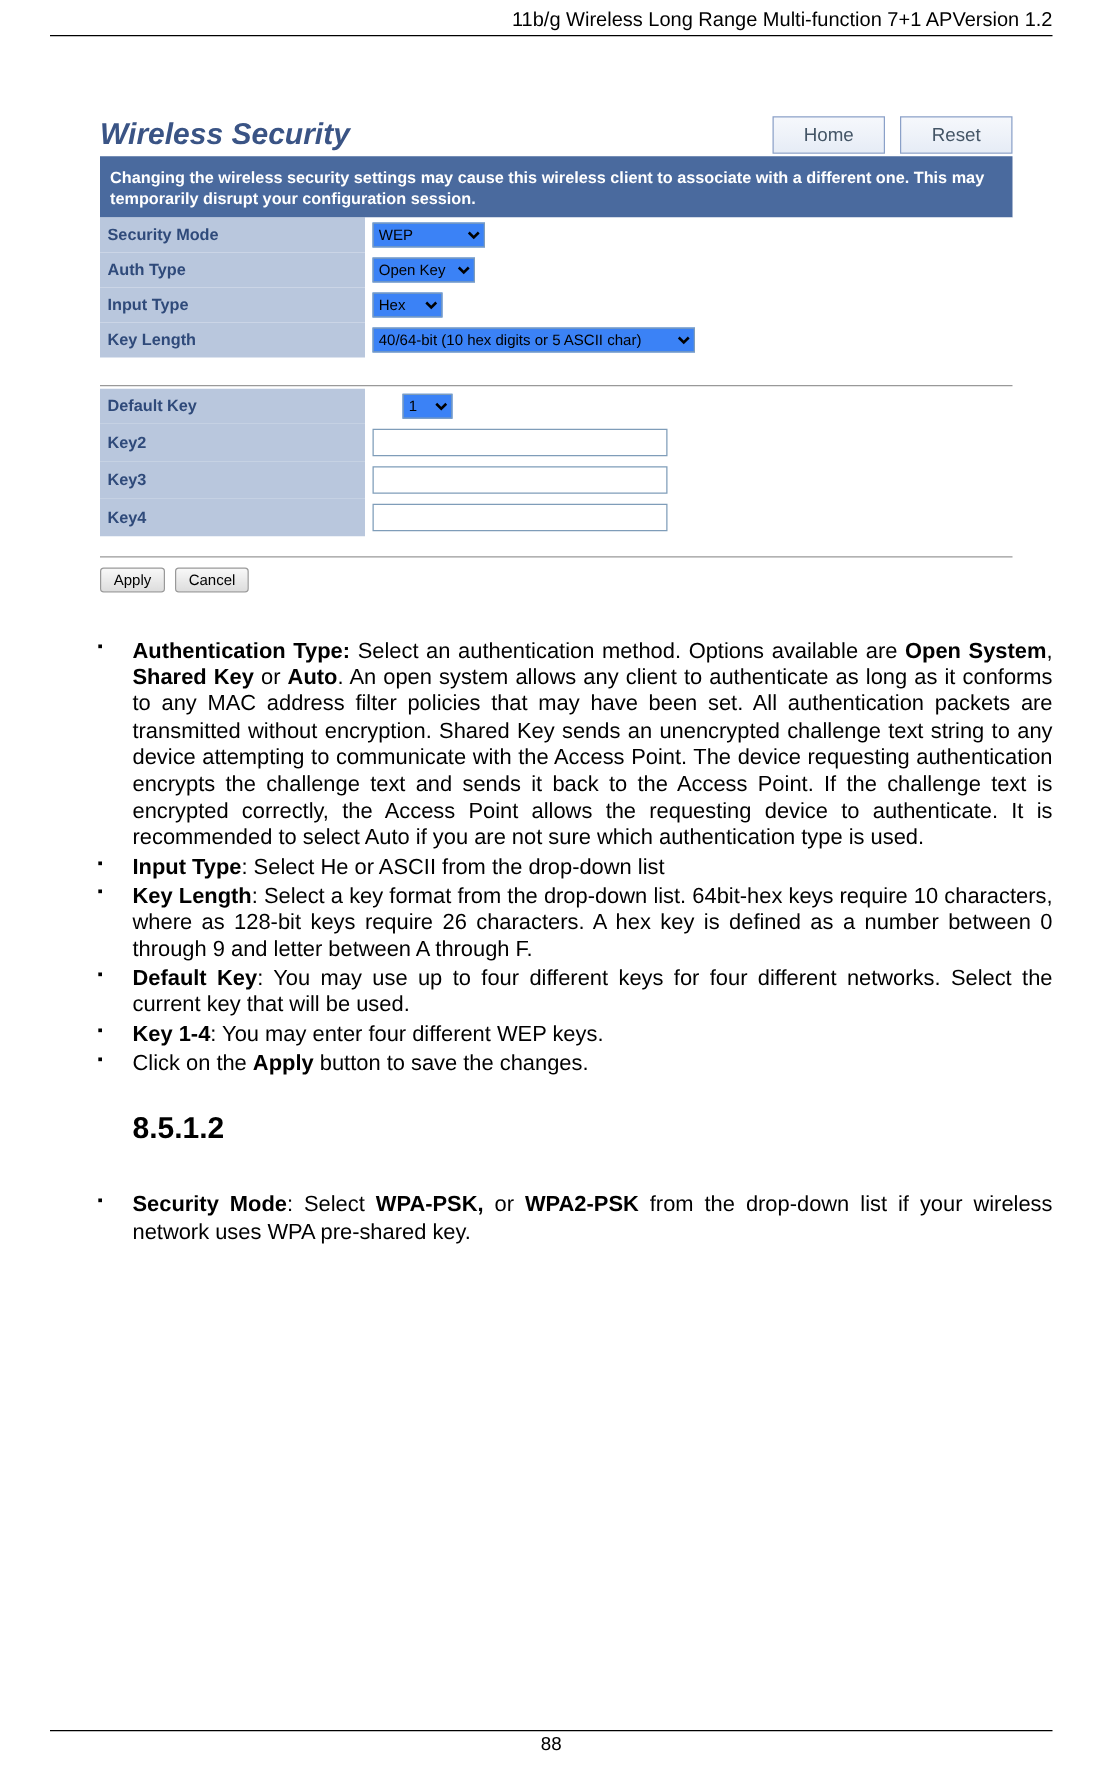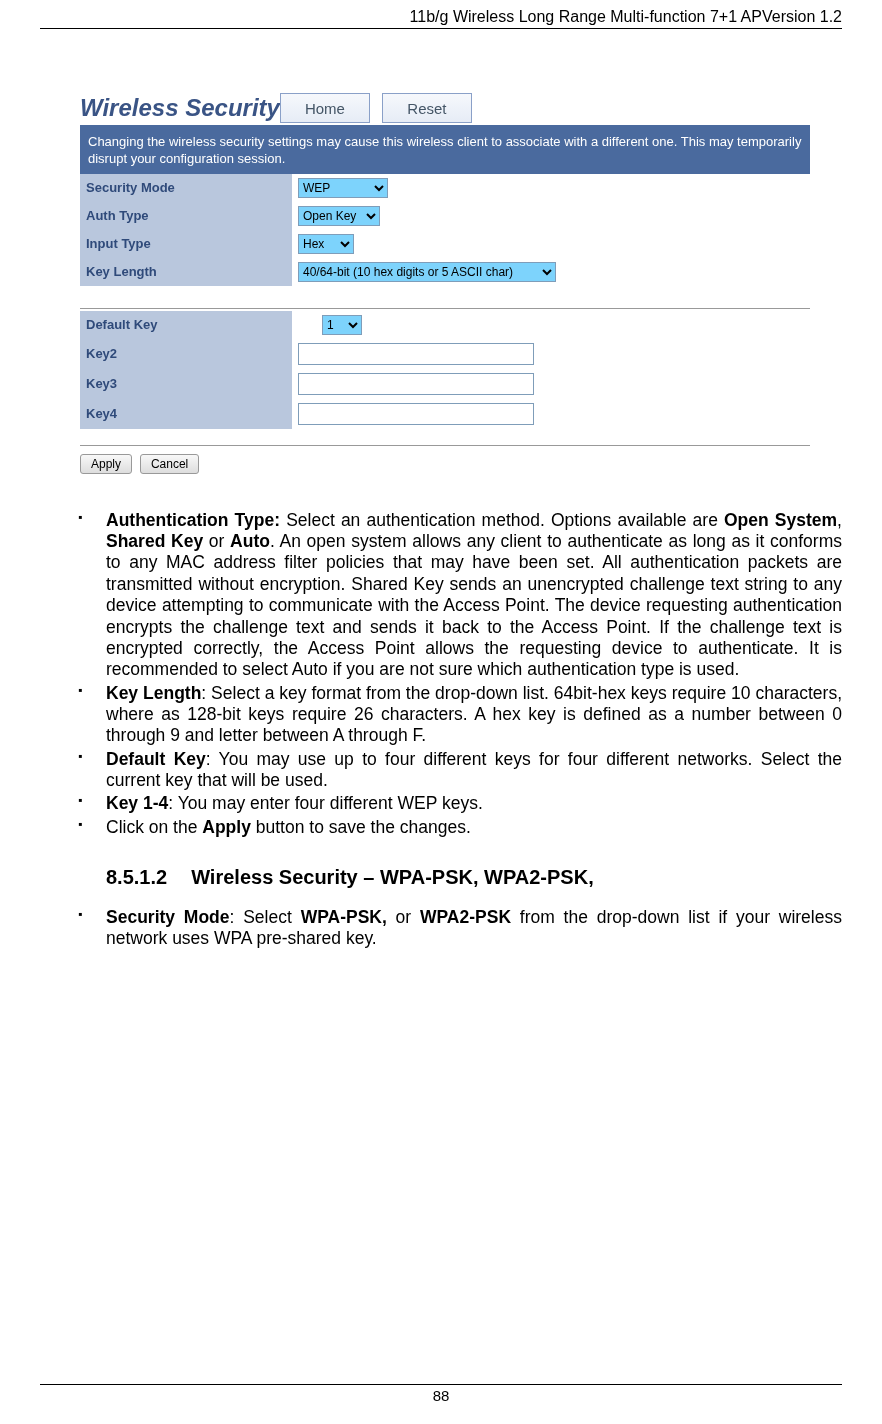--- a/index.html
+++ b/index.html
@@ -1,36 +1,36 @@
 <!DOCTYPE html>
 <html><head>
 <meta charset="utf-8">
 <style>
   body{margin:0;font-family:Arial,Helvetica,sans-serif;font-size:14px;color:#000;background:#fff}
   .page{width:882px;margin:0 auto;min-height:1424px;position:relative;box-sizing:border-box;padding:0 40px}
   .hdr-row{display:flex;justify-content:flex-end;font-size:16px;padding-top:8px}
   .hdr-line{border:none;border-top:1px solid #000;margin:2px 0 0 0}
   .screenshot{margin:60px 0 30px 40px;width:730px;border:none}
-  .ss-top{display:flex;justify-content:flex-start;align-items:center;border-bottom:3px solid #4a6a9e;padding:4px 0 2px 0}
+  .ss-top{display:flex;justify-content:space-between;align-items:center;border-bottom:3px solid #4a6a9e;padding:4px 0 2px 0}
   .ss-title{font-family:'Trebuchet MS','Arial',sans-serif;font-style:italic;font-weight:bold;font-size:24px;color:#3a5485}
   .ss-btns{display:flex;gap:12px}
   .ss-btn{display:flex;align-items:center;justify-content:center;width:88px;height:28px;border:1px solid #8aa0c8;background:linear-gradient(#f6f8fc,#e6ecf6);color:#456;font-size:15px}
-  .ss-warn{background:#4a6a9e;color:#fff;font-size:13px;font-weight:normal;padding:6px 8px;line-height:1.3}
+  .ss-warn{background:#4a6a9e;color:#fff;font-size:13px;font-weight:bold;padding:6px 8px;line-height:1.3}
   table.form{border-collapse:collapse;width:100%}
   table.form td{padding:4px 6px;font-size:13px}
   table.form td.lab{width:200px;color:#2f4a7a;font-weight:bold;background:#b9c7dd}
   table.form td.val{background:#fff}
-  .sel{border:1px solid #7f9db9;font-size:12px;height:20px;background:#7dd3fc}
+  .sel{border:1px solid #7f9db9;font-size:12px;height:20px;background:#3b82f6}
   .inp{border:1px solid #7f9db9;font-size:12px;height:18px;width:230px;background:#fff}
   .hr-thin{border:none;border-top:1px solid #999;margin:2px 0}
   .action-btn{border:1px solid #999;border-radius:3px;background:linear-gradient(#f8f8f8,#ddd);font-size:12px;padding:2px 10px;margin-right:4px}
   ul.body-list{list-style:none;padding:0 0 0 38px;margin:0 0 20px 0}
   ul.body-list>li{position:relative;padding-left:28px;text-align:justify;font-size:17.5px;line-height:1.22;margin-bottom:2px}
   ul.body-list>li::before{content:"\25AA";position:absolute;left:0;top:0;font-size:12px}
-  .section-h{font-size:20px;font-weight:bold;margin:28px 0 18px 66px;display:flex;gap:24px}
+  .section-h{font-size:24px;font-weight:bold;margin:28px 0 36px 66px;display:flex;gap:24px}
   .ftr-line{border:none;border-top:1px solid #000;margin:0}
   .ftr{position:absolute;bottom:20px;left:40px;right:40px}
   .ftr-num{text-align:center;font-size:15px;padding-top:2px}
 </style>
 </head>
 <body>
 
 <div class="page">
   <div class="hdr-row">
     <span>11b/g Wireless Long Range Multi-function 7+1 AP</span>
@@ -96,29 +96,29 @@
     <div style="height:14px"></div>
     <hr class="hr-thin">
     <div style="padding:6px 0">
       <button class="action-btn">Apply</button>
       <button class="action-btn">Cancel</button>
     </div>
   </div>
 
   <ul class="body-list">
     <li><b>Authentication Type:</b><span> Select an authentication method. Options available are </span><b>Open System</b><span>, </span><b>Shared Key</b><span> or </span><b>Auto</b><span>. An open system allows any client to authenticate as long as it conforms to any MAC address filter policies that may have been set. All authentication packets are transmitted without encryption. Shared Key sends an unencrypted challenge text string to any device attempting to communicate with the Access Point. The device requesting authentication encrypts the challenge text and sends it back to the Access Point. If the challenge text is encrypted correctly, the Access Point allows the requesting device to authenticate. It is recommended to select Auto if you are not sure which authentication type is used.</span></li>
+    <li><b>Input Type</b><span>: Select He or ASCII from the drop-down list</span></li>
     <li><b>Key Length</b><span>: Select a key format from the drop-down list. 64bit-hex keys require 10 characters, where as 128-bit keys require 26 characters. A hex key is defined as a number between 0 through 9 and letter between A through F.</span></li>
     <li><b>Default Key</b><span>: You may use up to four different keys for four different networks. Select the current key that will be used.</span></li>
     <li><b>Key 1-4</b><span>: You may enter four different WEP keys.</span></li>
     <li><span>Click on the </span><b>Apply</b><span> button to save the changes.</span></li>
   </ul>
 
   <div class="section-h">
     <span>8.5.1.2</span>
-    <span>Wireless Security – WPA-PSK, WPA2-PSK,</span>
   </div>
 
   <ul class="body-list">
     <li><b>Security Mode</b><span>: Select </span><b>WPA-PSK,</b><span> or </span><b>WPA2-PSK</b><span> from the drop-down list if your wireless network uses WPA pre-shared key.</span></li>
   </ul>
 
   <div class="ftr">
     <hr class="ftr-line">
     <div class="ftr-num">88</div>
   </div>

